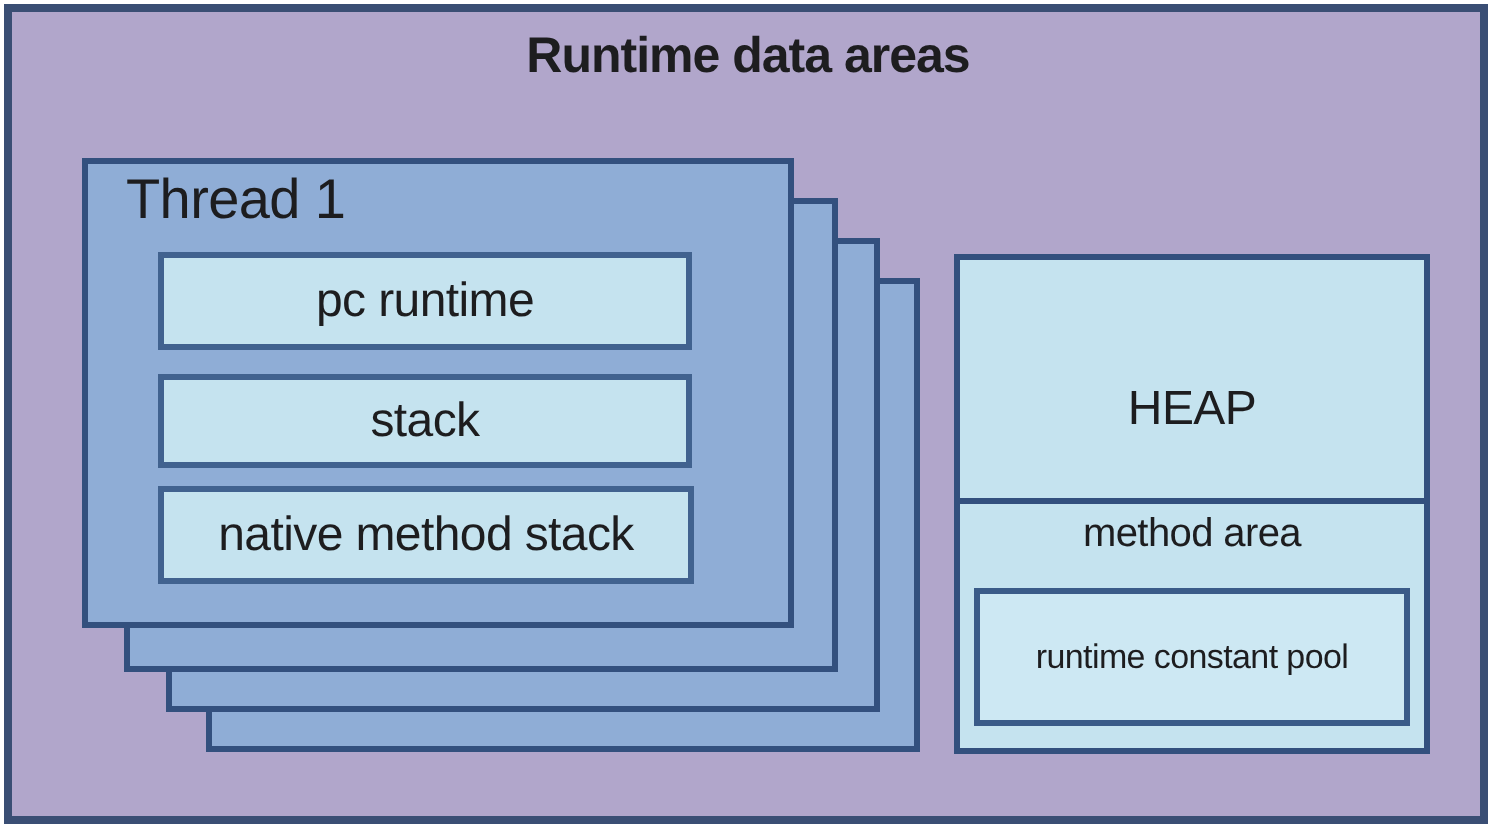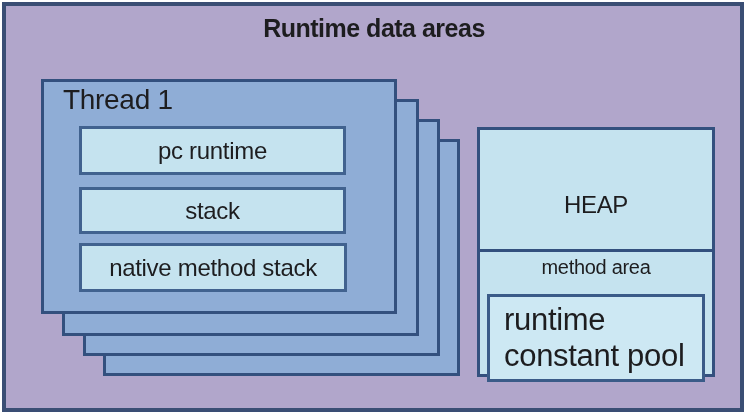--- a/index.html
+++ b/index.html
@@ -58,26 +58,26 @@
   .method-area-box{
     position:absolute;left:477px;top:249px;width:238px;height:128px;
     background:var(--light-fill, #c5e3ef);
     border:3px solid var(--navy-strong, #33507e);
   }
   .method-area-label{
     position:absolute;left:477px;top:256px;width:238px;
     text-align:center;font-size:20px;letter-spacing:-0.3px;
   }
   .pool-box{
-    position:absolute;left:487px;top:294px;width:218px;height:88px;
+    position:absolute;left:487px;top:294px;width:218px;height:69px;
     background:var(--pool-fill, #cde8f3);
     border:3px solid var(--pool-border, #3a5b88);
     display:flex;align-items:center;justify-content:center;
-    text-align:left;
-    font-size:31px;line-height:1.15;letter-spacing:-0.3px;
+    text-align:center;
+    font-size:17px;line-height:1.15;letter-spacing:-0.3px;
     padding:0 14px;
   }
 </style>
 </head>
 <body>
 
 <div class="canvas">
 
   <div class="outer-box"></div>
 

